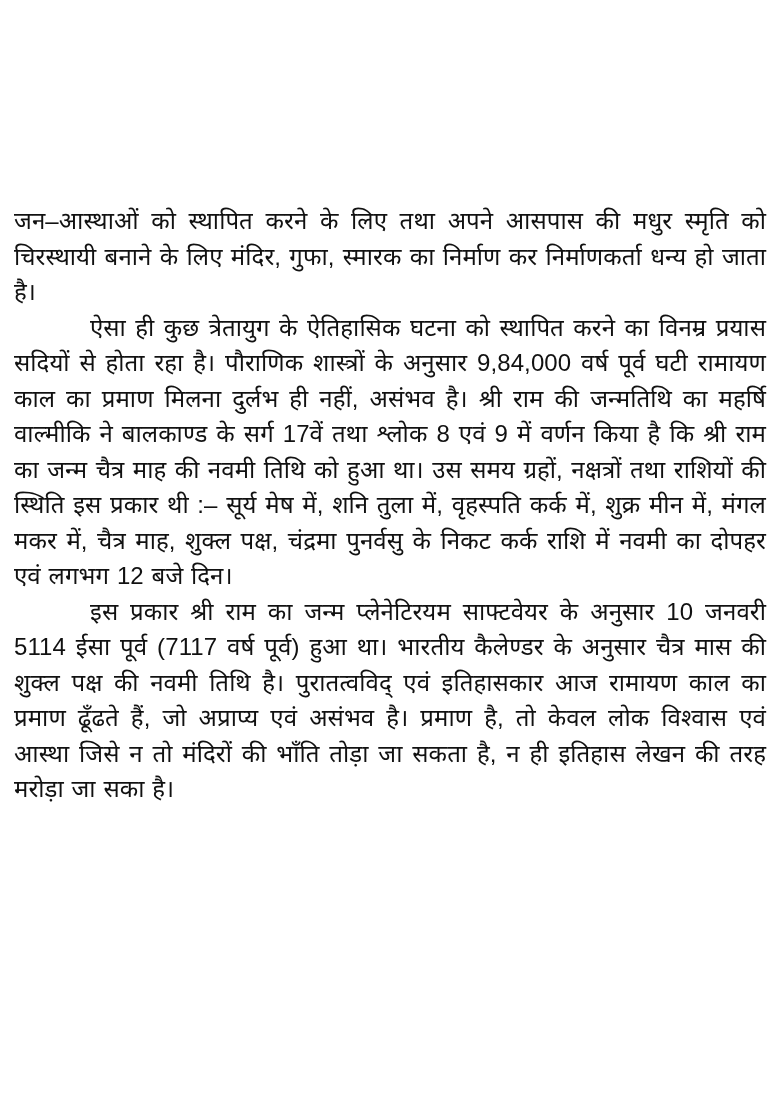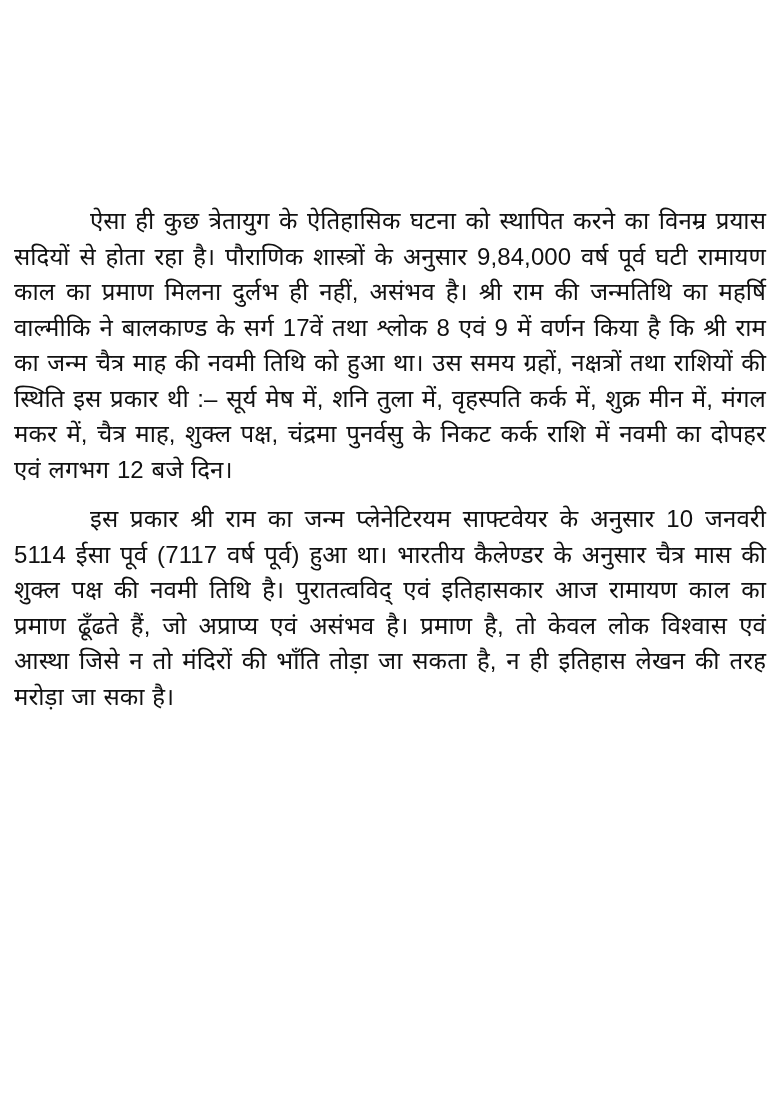--- a/index.html
+++ b/index.html
@@ -27,22 +27,22 @@
       line-height: 35.5px;
       text-align: justify;
       text-align-last: left;
       letter-spacing: 0.1px;
       word-spacing: 1px;
     }
     .para.indent {
       text-indent: 76px;
     }
     .para + .para {
-      margin-top: 14px;
     }
   </style>
 </head>
 <body>
 
 <div class="page">
+  <p class="para">जन–आस्थाओं को स्थापित करने के लिए तथा अपने आसपास की मधुर स्मृति को चिरस्थायी बनाने के लिए मंदिर, गुफा, स्मारक का निर्माण कर निर्माणकर्ता धन्य हो जाता है।</p>
   <p class="para indent">ऐसा ही कुछ त्रेतायुग के ऐतिहासिक घटना को स्थापित करने का विनम्र प्रयास सदियों से होता रहा है। पौराणिक शास्त्रों के अनुसार 9,84,000 वर्ष पूर्व घटी रामायण काल का प्रमाण मिलना दुर्लभ ही नहीं, असंभव है। श्री राम की जन्मतिथि का महर्षि वाल्मीकि ने बालकाण्ड के सर्ग 17वें तथा श्लोक 8 एवं 9 में वर्णन किया है कि श्री राम का जन्म चैत्र माह की नवमी तिथि को हुआ था। उस समय ग्रहों, नक्षत्रों तथा राशियों की स्थिति इस प्रकार थी :– सूर्य मेष में, शनि तुला में, वृहस्पति कर्क में, शुक्र मीन में, मंगल मकर में, चैत्र माह, शुक्ल पक्ष, चंद्रमा पुनर्वसु के निकट कर्क राशि में नवमी का दोपहर एवं लगभग 12 बजे दिन।</p>
   <p class="para indent">इस प्रकार श्री राम का जन्म प्लेनेटिरयम साफ्टवेयर के अनुसार 10 जनवरी 5114 ईसा पूर्व (7117 वर्ष पूर्व) हुआ था। भारतीय कैलेण्डर के अनुसार चैत्र मास की शुक्ल पक्ष की नवमी तिथि है। पुरातत्वविद् एवं इतिहासकार आज रामायण काल का प्रमाण ढूँढते हैं, जो अप्राप्य एवं असंभव है। प्रमाण है, तो केवल लोक विश्वास एवं आस्था जिसे न तो मंदिरों की भाँति तोड़ा जा सकता है, न ही इतिहास लेखन की तरह मरोड़ा जा सका है।</p>
 </div>
 
 </body></html>

